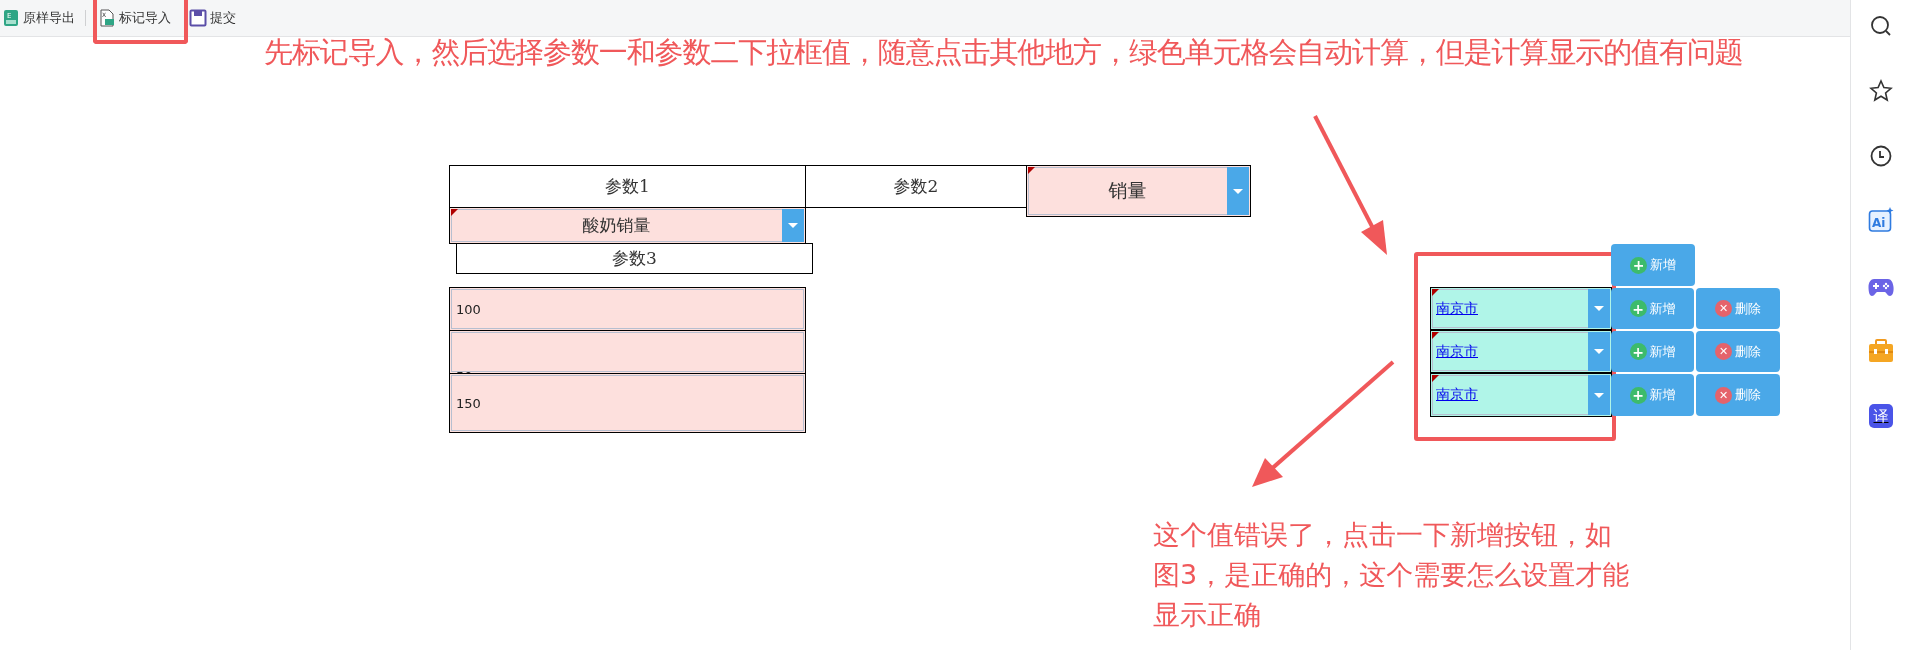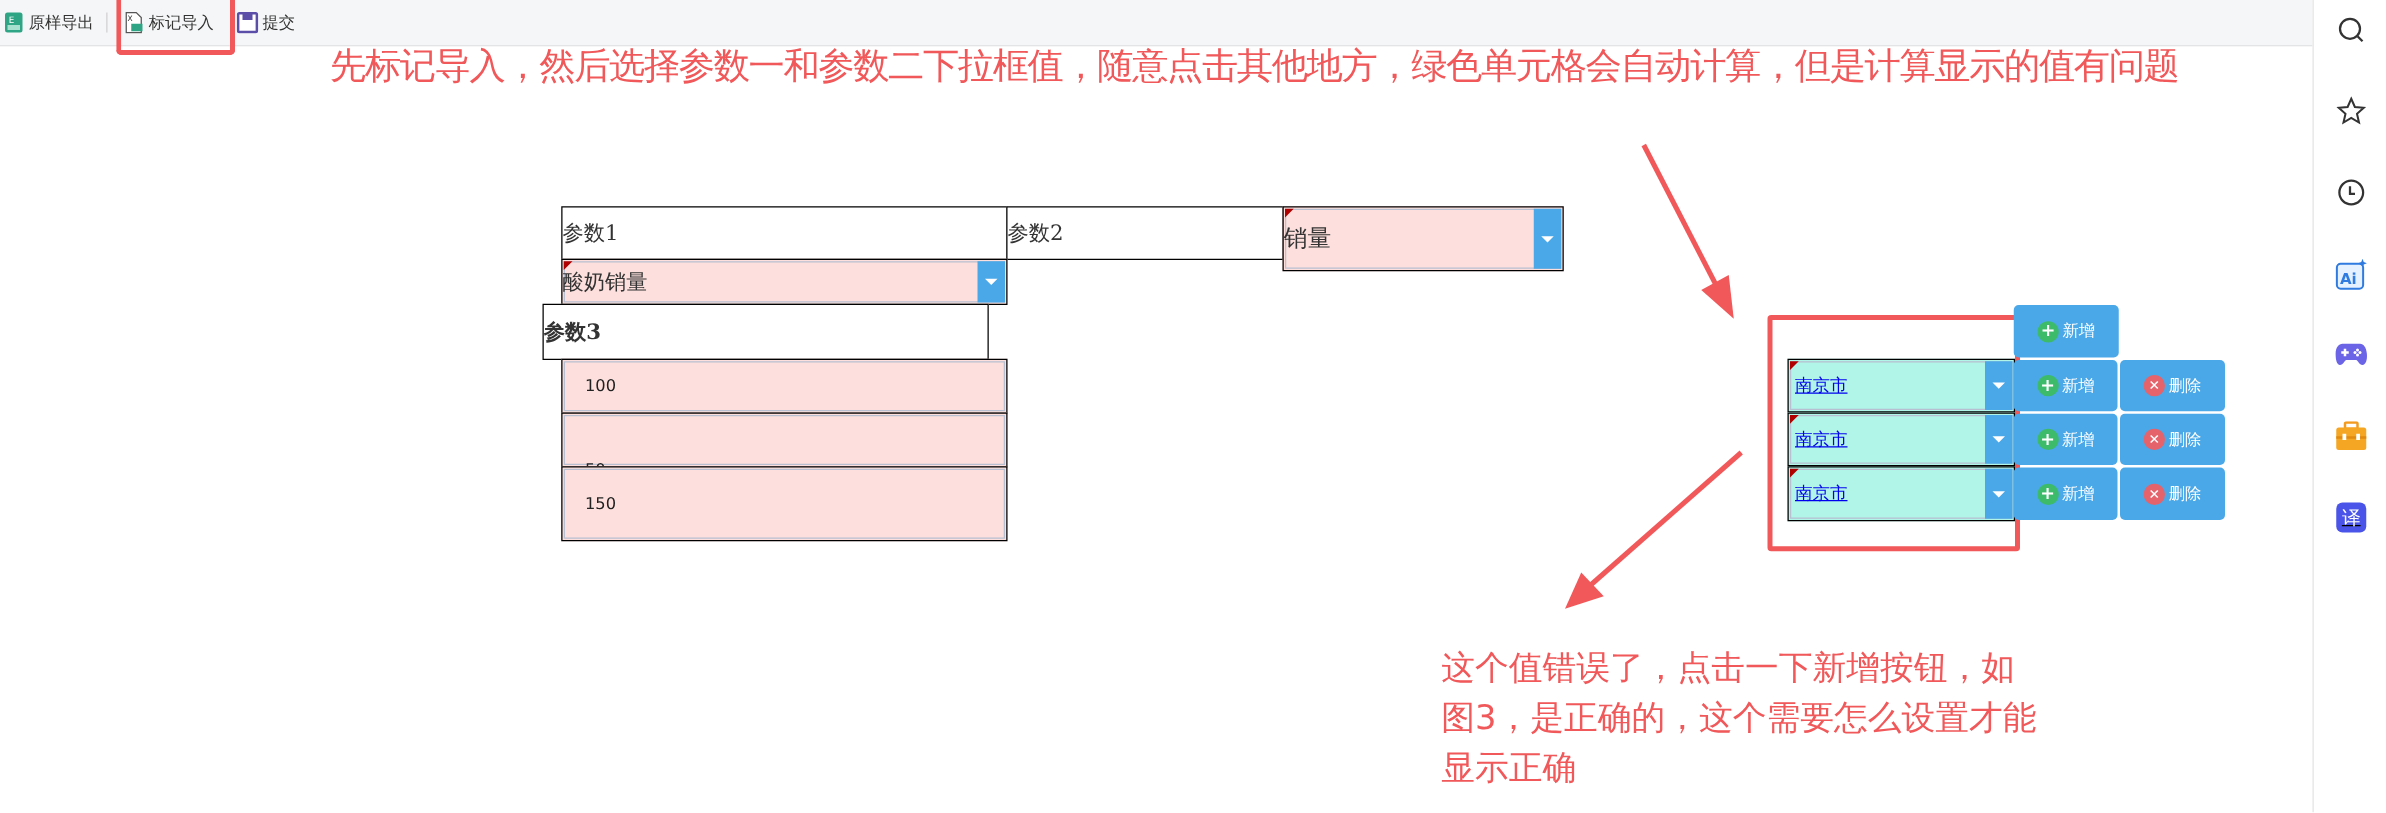--- a/index.html
+++ b/index.html
@@ -5,36 +5,36 @@
   * { box-sizing: border-box; margin: 0; padding: 0; }
   html, body { width: 1909px; height: 650px; overflow: hidden; background: #ffffff; font-family: "DejaVu Sans", "Liberation Sans", sans-serif; position: relative; }
   .toolbar { position: absolute; left: 0; top: 0; width: 1850px; height: 37px; background: #f5f6f7; border-bottom: 1px solid #e3e4e6; display: flex; align-items: center; font-size: 13px; color: #333; }
   .tb-btn { display: flex; align-items: center; height: 100%; padding: 0 6px 0 2px; cursor: pointer; }
   .tb-btn .ico { width: 18px; height: 18px; margin-right: 3px; display: inline-block; }
   .tb-sep { width: 1px; height: 16px; background: #cfd0d2; margin: 0 4px; }
   .hl-box { position: absolute; left: 93px; top: 0; width: 95px; height: 44px; border: 4px solid #f0585a; border-top: none; border-radius: 0 0 4px 4px; pointer-events: none; }
   .note { position: absolute; color: #f0585a; font-family: "DejaVu Sans", sans-serif; white-space: nowrap; margin-left: 37px; }
   .note-top { left: 227px; top: 33px; font-size: 29px; letter-spacing: -1.1px; }
   .note-bottom { left: 1116px; top: 515px; font-size: 27px; line-height: 40px; white-space: normal; width: 480px; }
-  .sheet-cell { position: absolute; border: 1px solid #000; background: #fff; display: flex; align-items: center; font-family: "DejaVu Serif", serif; font-size: 17px; color: #333; }
+  .sheet-cell { position: absolute; border: 1px solid #000; background: #fff; display: flex; align-items: center; justify-content: center; font-family: "DejaVu Serif", serif; font-size: 17px; color: #333; }
   .pink { background: #fde0dd; border: 1px solid #000; }
   .pink .inner { position: absolute; inset: 1px; border: 1px solid #b7bfd0; }
   .marker { position: absolute; left: 1px; top: 1px; width: 0; height: 0; border-top: 7px solid #b00000; border-right: 7px solid transparent; }
   .dd-btn { position: absolute; right: 1px; top: 1px; bottom: 1px; width: 22px; background: #4aa8e8; display: flex; align-items: center; justify-content: center; cursor: pointer; }
   .dd-btn .tri { width: 0; height: 0; border-left: 5px solid transparent; border-right: 5px solid transparent; border-top: 5px solid #fff; }
-  .val-cell { justify-content: flex-start; padding-left: 18px; font-family: "DejaVu Sans", sans-serif; font-size: 13px; color: #222; }
+  .val-cell { justify-content: flex-start; padding-left: 6px; font-family: "DejaVu Sans", sans-serif; font-size: 13px; color: #222; }
   .green { background: #b0f5e8; }
   .green .link { color: #0000ee; text-decoration: underline; font-family: "DejaVu Sans", sans-serif; font-size: 14px; position: absolute; left: 5px; }
   .red-frame { position: absolute; left: 1414px; top: 252px; width: 202px; height: 189px; border: 4px solid #f0585a; border-radius: 3px; }
   .act-btn { position: absolute; background: #4aa8e8; color: #fff; border-radius: 4px; display: flex; align-items: center; justify-content: center; font-size: 13px; cursor: pointer; }
   .act-btn .c { width: 17px; height: 17px; border-radius: 50%; display: inline-flex; align-items: center; justify-content: center; color: #fff; font-weight: bold; font-size: 14px; margin-right: 3px; line-height: 1; }
   .c.add { background: #3dbb6b; }
   .c.del { background: #e5636b; font-size: 11px; }
   .sidebar { position: absolute; left: 1850px; top: 0; width: 59px; height: 650px; border-left: 1px solid #e3e4e6; background: #fff; }
-  .sb-icon { position: absolute; left: 17px; width: 26px; height: 26px; display: flex; align-items: flex-start; justify-content: center; cursor: pointer; text-decoration: underline; }
+  .sb-icon { position: absolute; left: 17px; width: 26px; height: 26px; display: flex; align-items: flex-end; justify-content: center; cursor: pointer; text-decoration: underline; }
 </style>
 </head>
 <body>
 
 <div class="toolbar">
   <div class="tb-btn">
     <span class="ico">
       <svg width="18" height="18" viewBox="0 0 18 18">
           <rect x="2" y="1" width="14" height="16" rx="2" fill="#2fa585"></rect>
           <text x="5" y="9" font-size="7" fill="#fff" font-family="DejaVu Sans, sans-serif">E</text>
@@ -85,21 +85,21 @@
 
 <div class="sheet-cell pink" style="left:449px;top:207px;width:357px;height:37px;">
   <div class="inner"></div>
   <div class="marker"></div>
   <span style="position:relative;margin-right:22px;">酸奶销量</span>
   <div class="dd-btn">
       <span class="tri"></span>
     </div>
 </div>
 
-<div class="sheet-cell" style="left:434px;top:243px;width:357px;height:45px;font-weight:bold;">
+<div class="sheet-cell" style="left:456px;top:243px;width:357px;height:31px;">
   <span>参数3</span>
 </div>
 
 <div class="sheet-cell pink val-cell" style="left:449px;top:287px;width:357px;height:44px;">
   <div class="inner"></div>
   <span style="position:relative;">100</span>
 </div>
 <div class="sheet-cell pink val-cell" style="left:449px;top:330px;width:357px;height:44px;">
   <div class="inner"></div>
   <span style="position:relative;margin-top:48px;">50</span>

